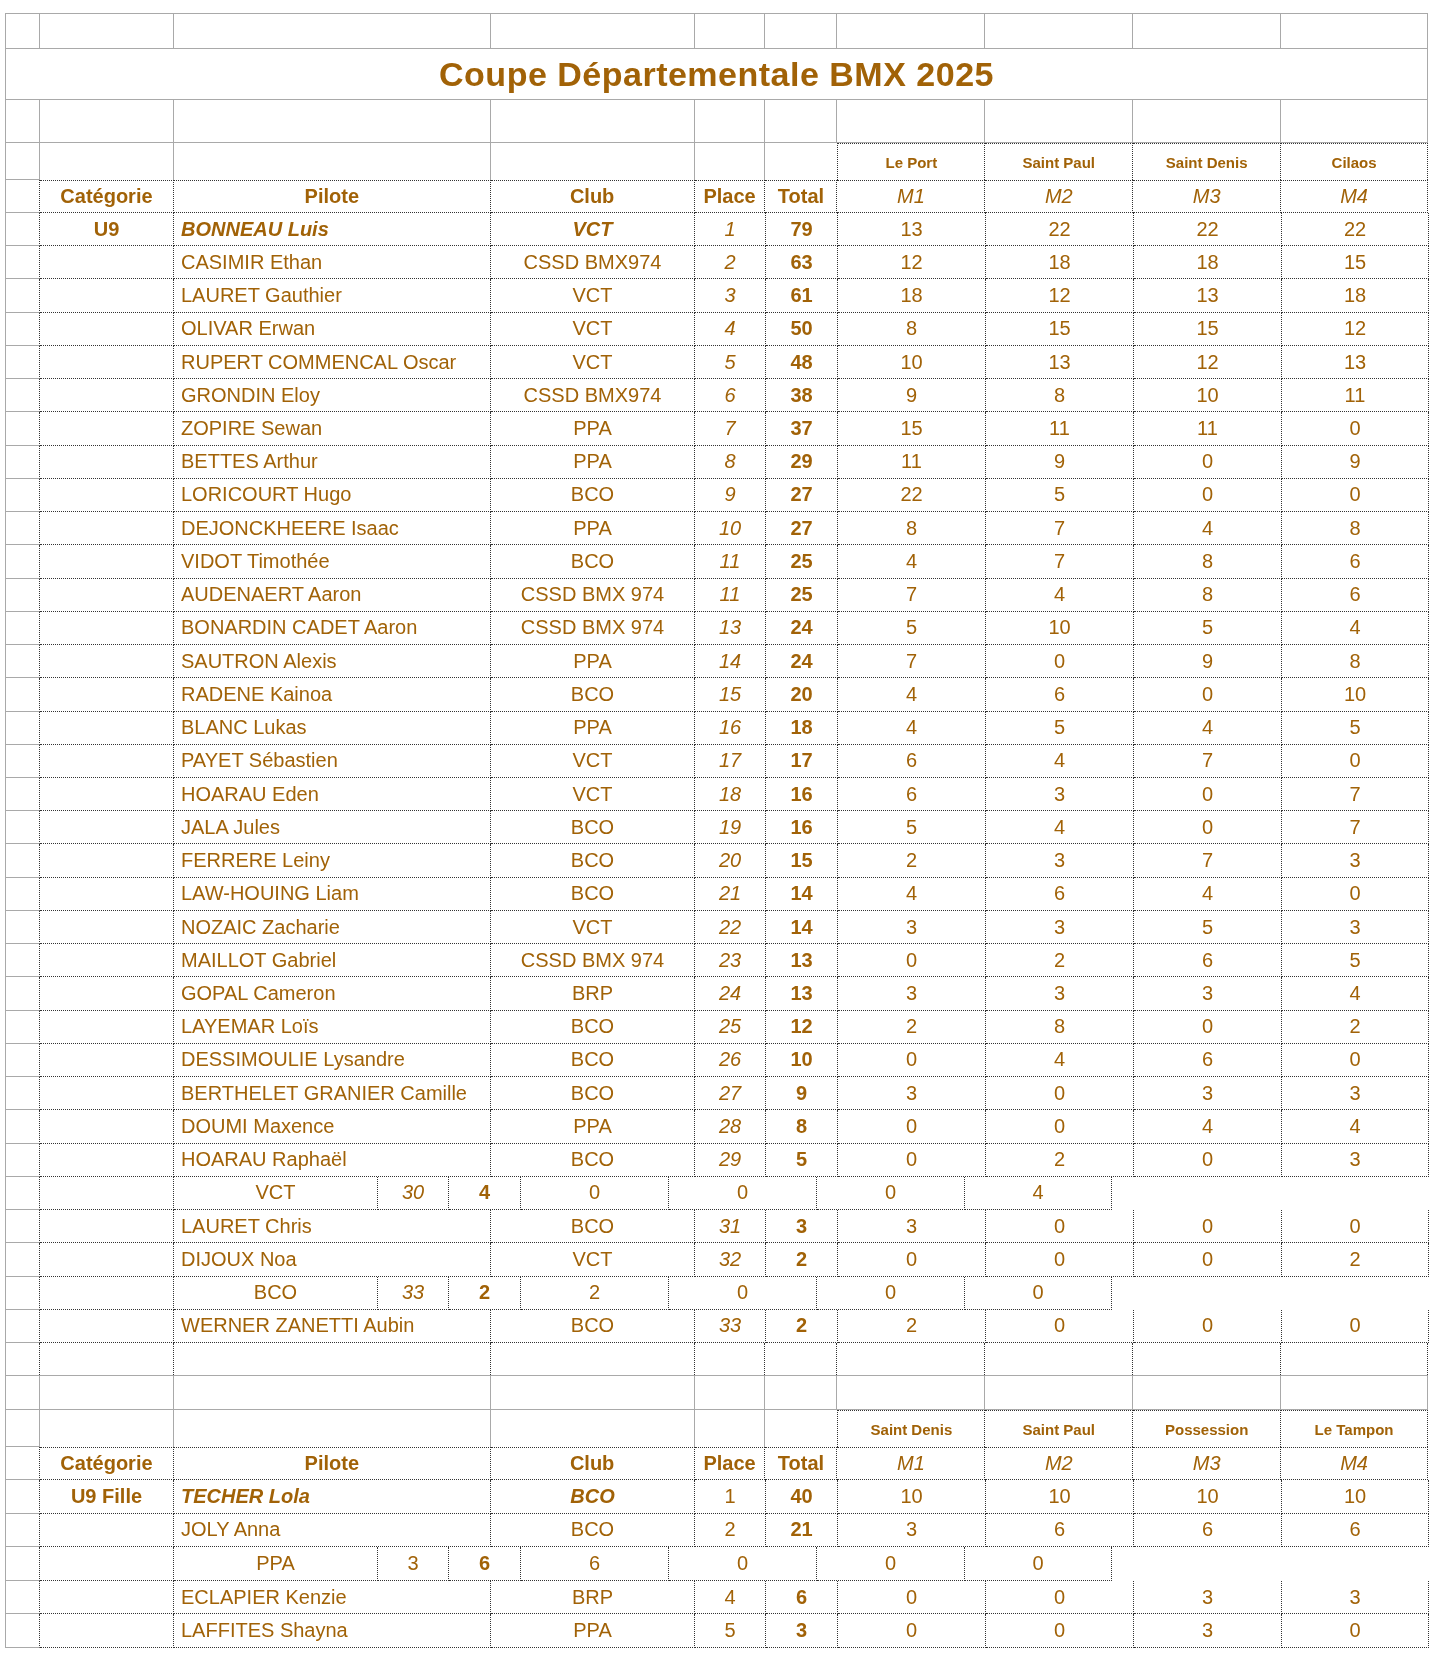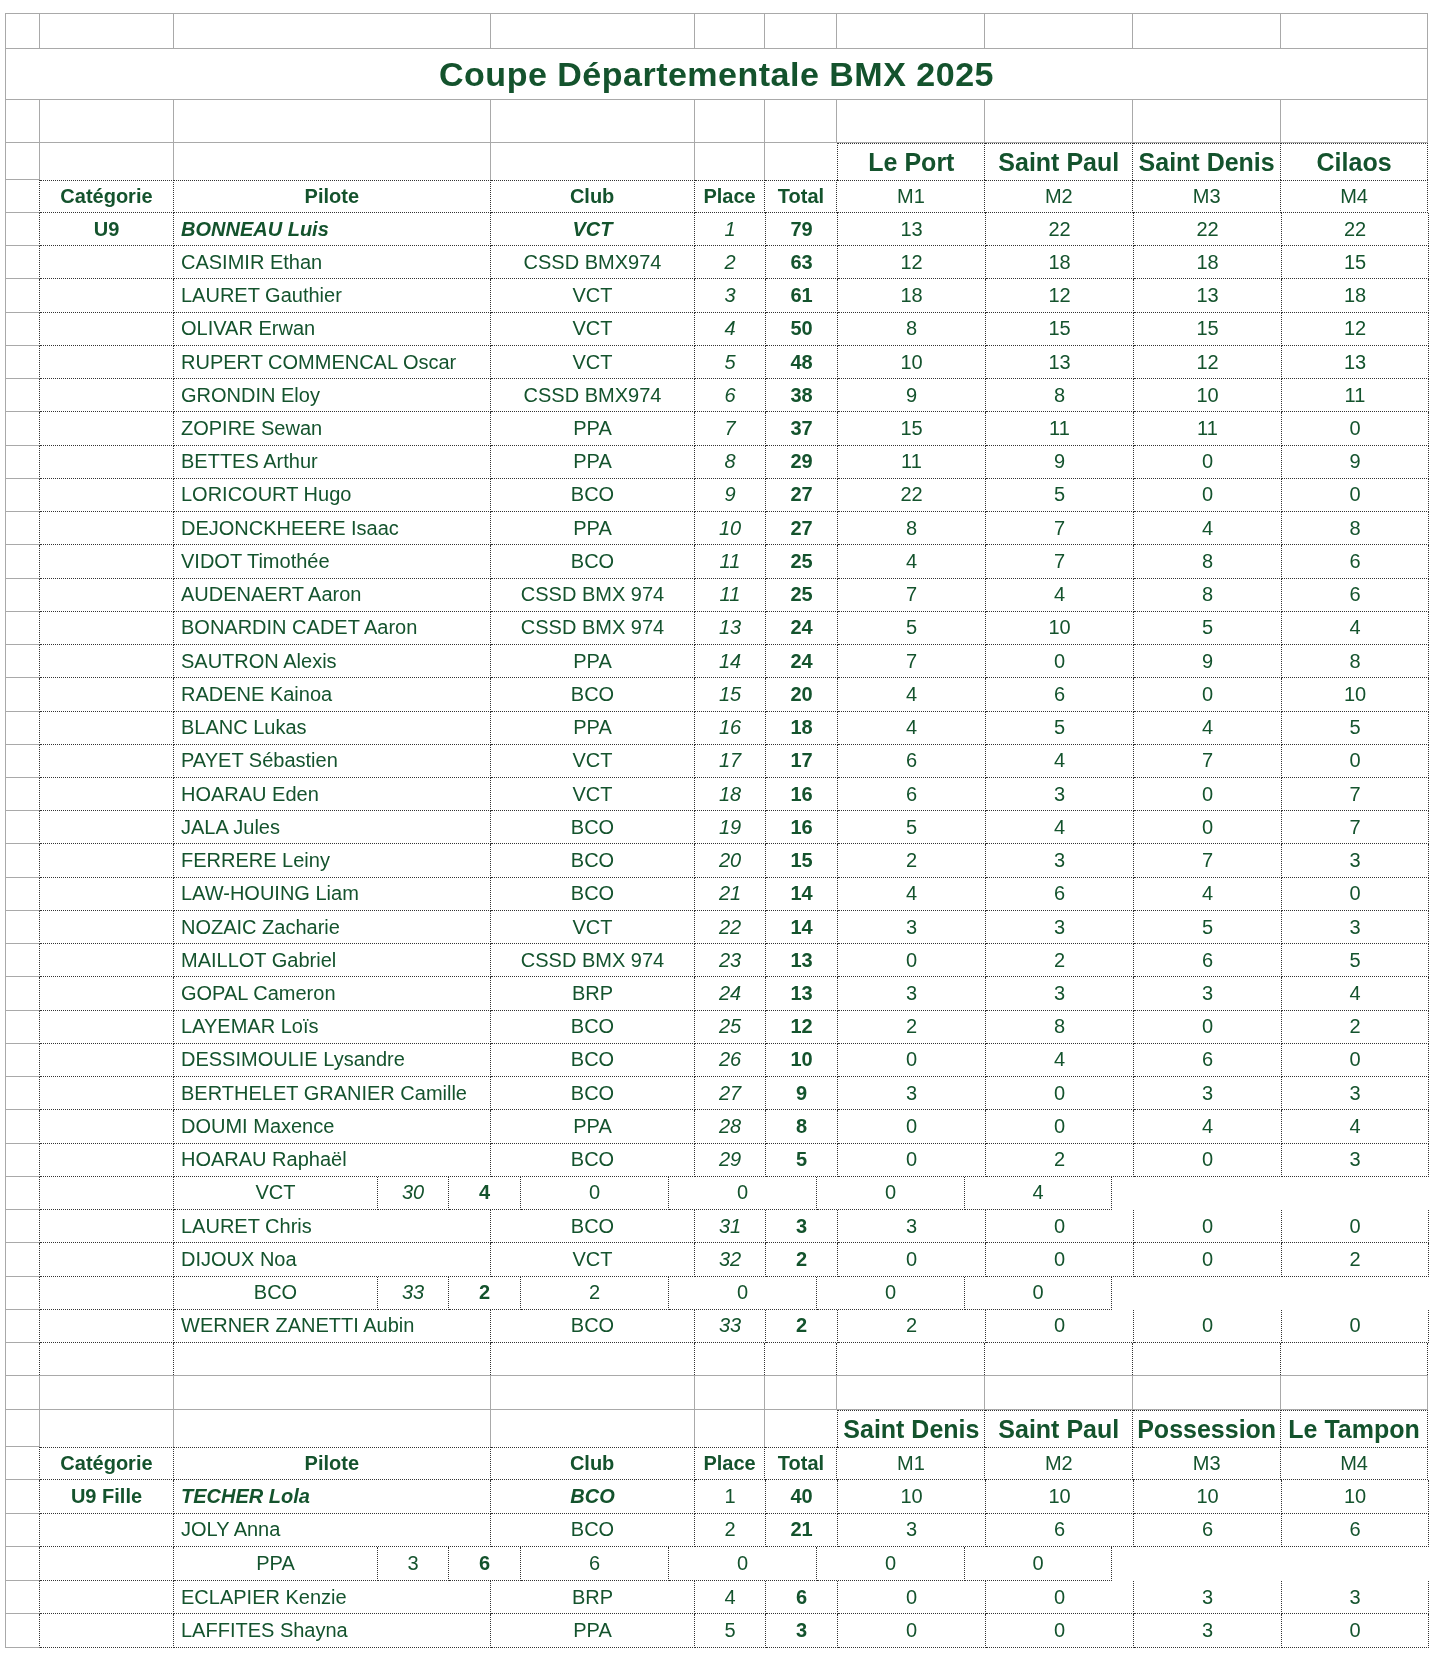--- a/index.html
+++ b/index.html
@@ -1,17 +1,17 @@
 <!DOCTYPE html>
 <html><head>
 <meta charset="utf-8">
 <style>
   html,body{margin:0;padding:0;background:#fff;}
   #page{position:relative;width:1436px;height:1658px;background:#fff;
-        font-family:"Liberation Sans",sans-serif;color:#14532d;}
+        font-family:"Liberation Sans",sans-serif;color:#a16207;}
   #sheet{position:absolute;left:5px;top:13px;width:1423px;}
 
   
   .row{display:flex;border-left:1px solid #a9a9a9;box-sizing:border-box;}
   .cell{box-sizing:border-box;display:flex;align-items:center;justify-content:center;
         overflow:hidden;white-space:nowrap;}
   .c0{width:34px;}  .c1{width:134px;} .c2{width:317px;} .c3{width:204px;}
   .c4{width:71px;}  .c5{width:72px;}  .c6{width:148px;} .c7{width:148px;}
   .c8{width:148px;} .c9{width:147px;}
 
@@ -22,31 +22,31 @@
   .grid-row .cell{border-right:1px solid #a9a9a9;}
   .title-row{height:51px;border-bottom:1px solid #a9a9a9;}
   .title-row .cell{width:1423px;border-right:1px solid #a9a9a9;
         font-weight:bold;font-size:34px;letter-spacing:.5px;}
 
   
   .venue-row{height:37px;}
   .venue-row .plain{border-right:1px solid #a9a9a9;}
   .venue-row .noline{border-right:none;}
   .venue-cell{border-top:1px dotted #333;border-right:1px dotted #333;
-        font-weight:bold;font-size:25px;}
+        font-weight:bold;font-size:15px;}
   .venue-cell.vfirst{border-left:1px dotted #333;}
   .venue-row .nrw{border-bottom:1px solid #a9a9a9;border-right:1px solid #a9a9a9;}
 
   
   .hdr-row{height:33px;}
   .hdr-row .cell{border-top:1px dotted #333;border-bottom:1px dotted #333;
         border-right:1px dotted #333;font-weight:bold;font-size:20px;}
   .hdr-row .nrw{border-top:none;border-bottom:1px solid #a9a9a9;
         border-right:1px dotted #333;font-weight:normal;}
-  .hdr-row .mh{font-weight:normal;}
+  .hdr-row .mh{font-weight:normal;font-style:italic;}
 
   .rows{display:grid;}
   .data-row{display:flex;border-left:1px solid #a9a9a9;box-sizing:border-box;}
   .data-row .cell{border-right:1px dotted #333;border-bottom:1px dotted #333;
         font-size:20px;}
   .data-row .nrw{border-right:1px dotted #333;border-bottom:1px solid #a9a9a9;}
   .cat{font-weight:bold;}
   .pilot{justify-content:flex-start;padding-left:7px;}
   .total{font-weight:bold;}
   .section .place{font-style:italic;}

